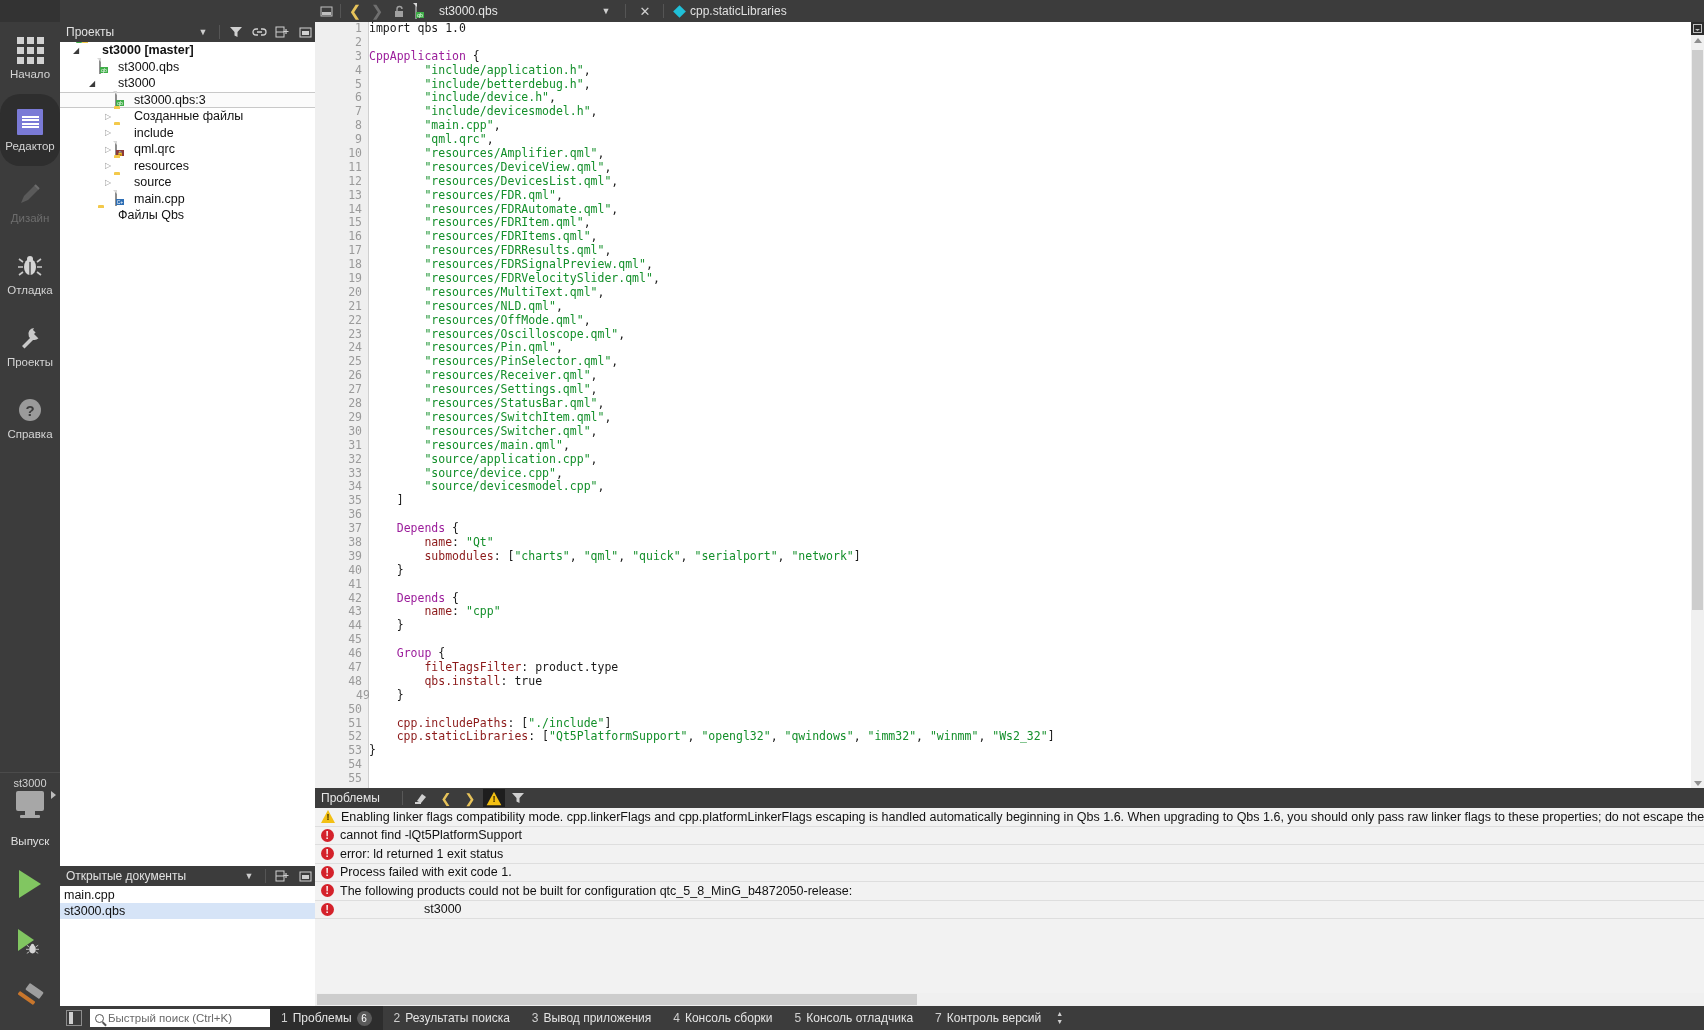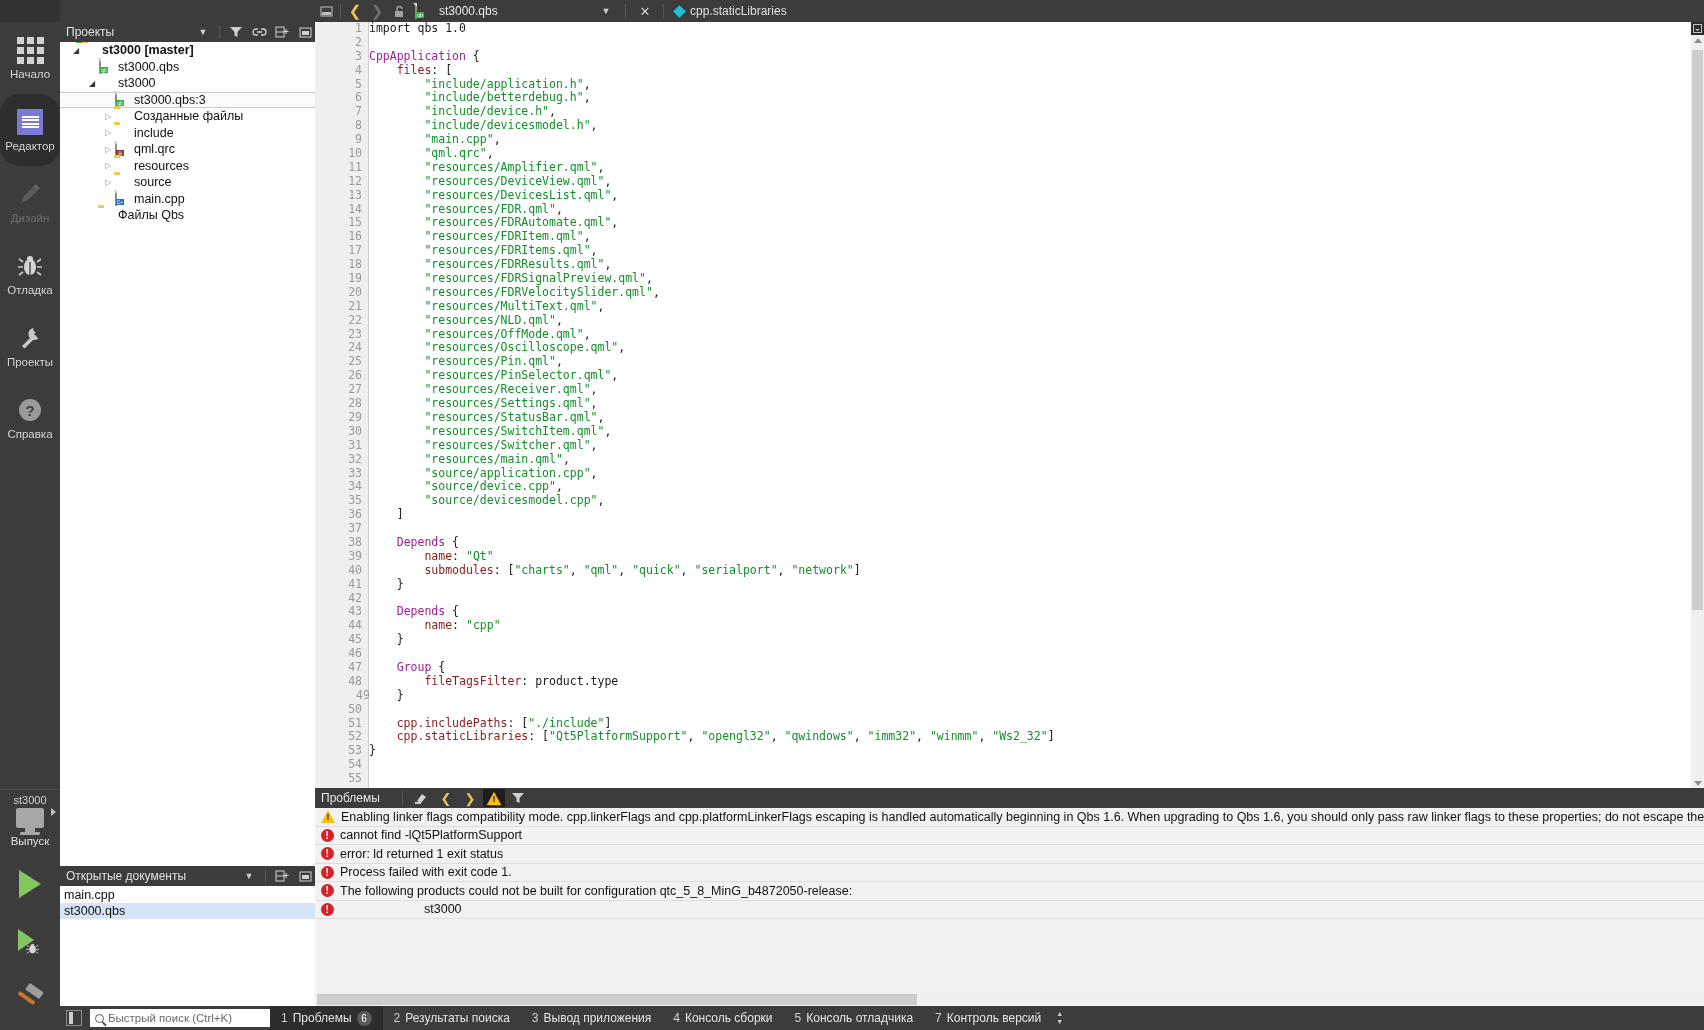--- a/index.html
+++ b/index.html
@@ -239,21 +239,21 @@
       <div class="mode-label">Справка</div>
     </div>
 
     <div class="modebar-lower">
       <div class="kit-sep"></div>
       <div class="kit-block">
         <div class="kit-name">st3000</div>
         <div class="monitor"></div>
         <div class="monitor-base"></div>
         <div class="kit-arrow"></div>
-        <div class="mode-label" style="margin-top:0">Выпуск</div>
+        <div class="mode-label" style="margin-top:17px">Выпуск</div>
       </div>
       <div class="run-btn">
         <div class="play"></div>
       </div>
       <div class="run-btn" style="position:relative;">
         <div class="play-sm" style="margin-right:8px;"></div>
         <svg class="bug-sm" style="position:absolute;left:26px;top:30px;" width="15" height="15" viewBox="0 0 16 16">
           <ellipse cx="8" cy="9" rx="4" ry="5" fill="#d5d5d5"></ellipse>
             <circle cx="8" cy="4" r="2" fill="#d5d5d5"></circle>
           <path d="M4 6 L1 4 M4 9 L0 9 M4 12 L1 14 M12 6 L15 4 M12 9 L16 9 M12 12 L15 14" stroke="#bdbdbd" stroke-width="1.2"></path>
@@ -494,21 +494,20 @@
               <div class="lnum" style="position: relative;">51</div>
               <div class="lnum" style="position: relative;">52<span class="chg"></span></div>
               <div class="lnum" style="position: relative;">53<span class="chg"></span></div>
               <div class="lnum" style="position: relative;">54</div>
               <div class="lnum" style="position: relative;">55</div>
             </div>
           <div class="codearea" id="codearea">
               <div class="codeline"><span class="plain">import qbs 1.0</span></div>
               <div class="codeline">&nbsp;</div>
               <div class="codeline"><span class="kw">CppApplication</span><span class="plain"> {</span></div>
-              <div class="codeline"><span class="prop">    files</span><span class="plain">: [</span></div>
               <div class="codeline"><span class="plain">        </span><span class="str">"include/application.h"</span><span class="plain">,</span></div>
               <div class="codeline"><span class="plain">        </span><span class="str">"include/betterdebug.h"</span><span class="plain">,</span></div>
               <div class="codeline"><span class="plain">        </span><span class="str">"include/device.h"</span><span class="plain">,</span></div>
               <div class="codeline"><span class="plain">        </span><span class="str">"include/devicesmodel.h"</span><span class="plain">,</span></div>
               <div class="codeline"><span class="plain">        </span><span class="str">"main.cpp"</span><span class="plain">,</span></div>
               <div class="codeline"><span class="plain">        </span><span class="str">"qml.qrc"</span><span class="plain">,</span></div>
               <div class="codeline"><span class="plain">        </span><span class="str">"resources/Amplifier.qml"</span><span class="plain">,</span></div>
               <div class="codeline"><span class="plain">        </span><span class="str">"resources/DeviceView.qml"</span><span class="plain">,</span></div>
               <div class="codeline"><span class="plain">        </span><span class="str">"resources/DevicesList.qml"</span><span class="plain">,</span></div>
               <div class="codeline"><span class="plain">        </span><span class="str">"resources/FDR.qml"</span><span class="plain">,</span></div>
@@ -539,20 +538,21 @@
               <div class="codeline"><span class="prop">        name</span><span class="plain">: </span><span class="str">"Qt"</span></div>
               <div class="codeline"><span class="prop">        submodules</span><span class="plain">: [</span><span class="str">"charts"</span><span class="plain">, </span><span class="str">"qml"</span><span class="plain">, </span><span class="str">"quick"</span><span class="plain">, </span><span class="str">"serialport"</span><span class="plain">, </span><span class="str">"network"</span><span class="plain">]</span></div>
               <div class="codeline"><span class="plain">    }</span></div>
               <div class="codeline">&nbsp;</div>
               <div class="codeline"><span class="plain">    </span><span class="kw">Depends</span><span class="plain"> {</span></div>
               <div class="codeline"><span class="prop">        name</span><span class="plain">: </span><span class="str">"cpp"</span></div>
               <div class="codeline"><span class="plain">    }</span></div>
               <div class="codeline">&nbsp;</div>
               <div class="codeline"><span class="plain">    </span><span class="kw">Group</span><span class="plain"> {</span></div>
               <div class="codeline"><span class="prop">        fileTagsFilter</span><span class="plain">: product.type</span></div>
+              <div class="codeline"><span class="prop">        qbs.install</span><span class="plain">: true</span></div>
               <div class="codeline"><span class="plain">    }</span></div>
               <div class="codeline">&nbsp;</div>
               <div class="codeline"><span class="prop">    cpp.includePaths</span><span class="plain">: [</span><span class="str">"./include"</span><span class="plain">]</span></div>
               <div class="codeline"><span class="prop">    cpp.staticLibraries</span><span class="plain">: [</span><span class="str">"Qt5PlatformSupport"</span><span class="plain">, </span><span class="str">"opengl32"</span><span class="plain">, </span><span class="str">"qwindows"</span><span class="plain">, </span><span class="str">"imm32"</span><span class="plain">, </span><span class="str">"winmm"</span><span class="plain">, </span><span class="str">"Ws2_32"</span><span class="plain">]</span></div>
               <div class="codeline"><span class="plain">}</span></div>
               <div class="codeline">&nbsp;</div>
             </div>
           <div class="vscroll">
             <div class="splitbtn">
               <svg width="9" height="9" viewBox="0 0 9 9">

